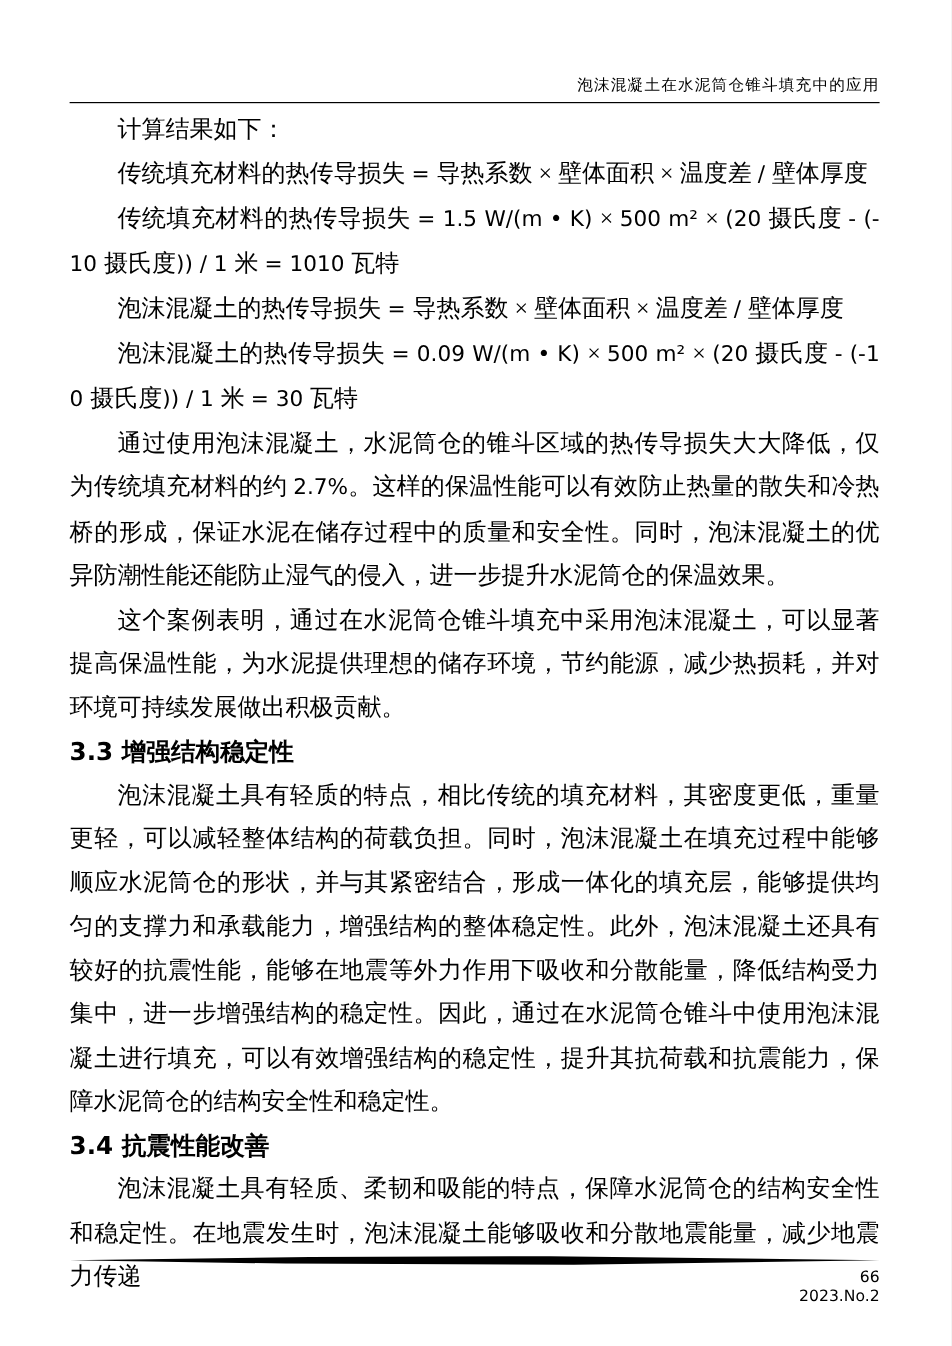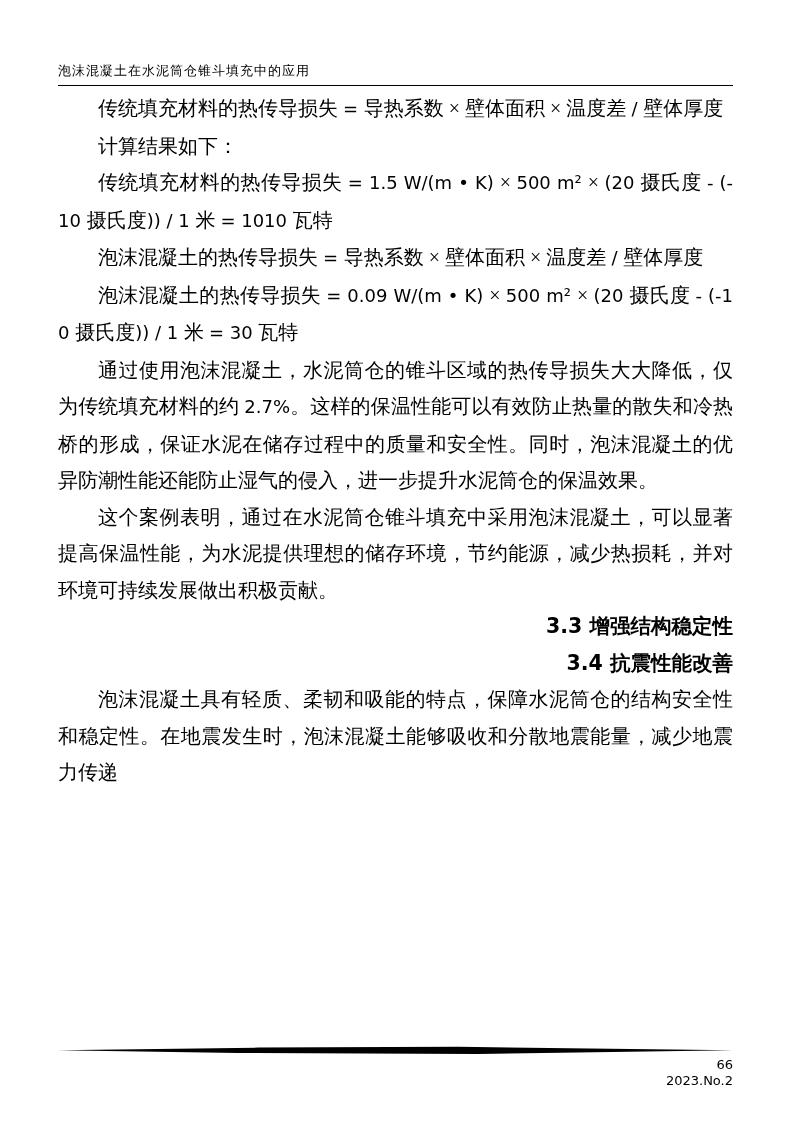--- a/index.html
+++ b/index.html
@@ -8,21 +8,21 @@
     width:793px;height:1122px;
     margin:0 auto;
     background:#ffffff;
     color:#000;
     font-family:"Liberation Serif","DejaVu Serif",serif;
     overflow:hidden;
   }
   
   .running-head{
     position:absolute;top:60px;left:58px;width:675px;
-    text-align:left;
+    text-align:right;
     font-size:13px;line-height:22px;
     letter-spacing:1px;
   }
   .head-rule{
     position:absolute;top:85px;left:58px;width:675px;height:0;
     border-top:1.6px solid #000;
   }
   
   .content{
     position:absolute;top:90px;left:58px;width:675px;
@@ -39,21 +39,21 @@
     font-family:"DejaVu Sans","Liberation Sans",sans-serif;
     font-size:0.9em;
     letter-spacing:0;
   }
   .heading{
     margin:0;
     font-size:20.5px;
     line-height:36.5px;
     font-weight:700;
     font-family:"DejaVu Sans","Liberation Sans",sans-serif;
-    text-align:right;
+    text-align:left;
     text-indent:0;
   }
   
   .footer{
     position:absolute;left:58px;width:675px;top:1046px;
   }
   .footer-bar{display:block;}
   .footer-row{
     position:relative;
     width:100%;
@@ -70,28 +70,29 @@
 </style>
 </head>
 <body>
 
 <div class="page">
 
   <div class="running-head">泡沫混凝土在水泥筒仓锥斗填充中的应用</div>
   <div class="head-rule"></div>
 
   <div class="content">
+    <p class="para autolatin">计算结果如下：</p>
     <p class="para autolatin">传统填充材料的热传导损失 <span class="latin">= </span>导热系数 × 壁体面积 × 温度差 <span class="latin">/ </span>壁体厚度</p>
-    <p class="para autolatin">计算结果如下：</p>
     <p class="para autolatin">传统填充材料的热传导损失 <span class="latin">= 1.5 W/(m • K) </span>× <span class="latin">500 m² </span>× <span class="latin">(20 </span>摄氏度 <span class="latin">- (-10 </span>摄氏度<span class="latin">)) / 1 </span>米 <span class="latin">= 1010 </span>瓦特</p>
     <p class="para autolatin">泡沫混凝土的热传导损失 <span class="latin">= </span>导热系数 × 壁体面积 × 温度差 <span class="latin">/ </span>壁体厚度</p>
     <p class="para autolatin">泡沫混凝土的热传导损失 <span class="latin">= 0.09 W/(m • K) </span>× <span class="latin">500 m² </span>× <span class="latin">(20 </span>摄氏度 <span class="latin">- (-10 </span>摄氏度<span class="latin">)) / 1 </span>米 <span class="latin">= 30 </span>瓦特</p>
     <p class="para autolatin">通过使用泡沫混凝土，水泥筒仓的锥斗区域的热传导损失大大降低，仅为传统填充材料的约 <span class="latin">2.7%</span>。这样的保温性能可以有效防止热量的散失和冷热桥的形成，保证水泥在储存过程中的质量和安全性。同时，泡沫混凝土的优异防潮性能还能防止湿气的侵入，进一步提升水泥筒仓的保温效果。</p>
     <p class="para autolatin">这个案例表明，通过在水泥筒仓锥斗填充中采用泡沫混凝土，可以显著提高保温性能，为水泥提供理想的储存环境，节约能源，减少热损耗，并对环境可持续发展做出积极贡献。</p>
     <h3 class="heading">3.3 增强结构稳定性</h3>
+    <p class="para autolatin">泡沫混凝土具有轻质的特点，相比传统的填充材料，其密度更低，重量更轻，可以减轻整体结构的荷载负担。同时，泡沫混凝土在填充过程中能够顺应水泥筒仓的形状，并与其紧密结合，形成一体化的填充层，能够提供均匀的支撑力和承载能力，增强结构的整体稳定性。此外，泡沫混凝土还具有较好的抗震性能，能够在地震等外力作用下吸收和分散能量，降低结构受力集中，进一步增强结构的稳定性。因此，通过在水泥筒仓锥斗中使用泡沫混凝土进行填充，可以有效增强结构的稳定性，提升其抗荷载和抗震能力，保障水泥筒仓的结构安全性和稳定性。</p>
     <h3 class="heading">3.4 抗震性能改善</h3>
     <p class="para autolatin">泡沫混凝土具有轻质、柔韧和吸能的特点，保障水泥筒仓的结构安全性和稳定性。在地震发生时，泡沫混凝土能够吸收和分散地震能量，减少地震力传递</p>
   </div>
 
   <div class="footer">
     <svg class="footer-bar" width="675" height="9" viewBox="0 0 675 9" aria-hidden="true">
       <polygon points="0,4.2 200,1.6 400,0.8 675,4.2 420,8 180,7" fill="#000"></polygon>
     </svg>
     <div class="footer-row">
       <span class="page-number">66</span>

